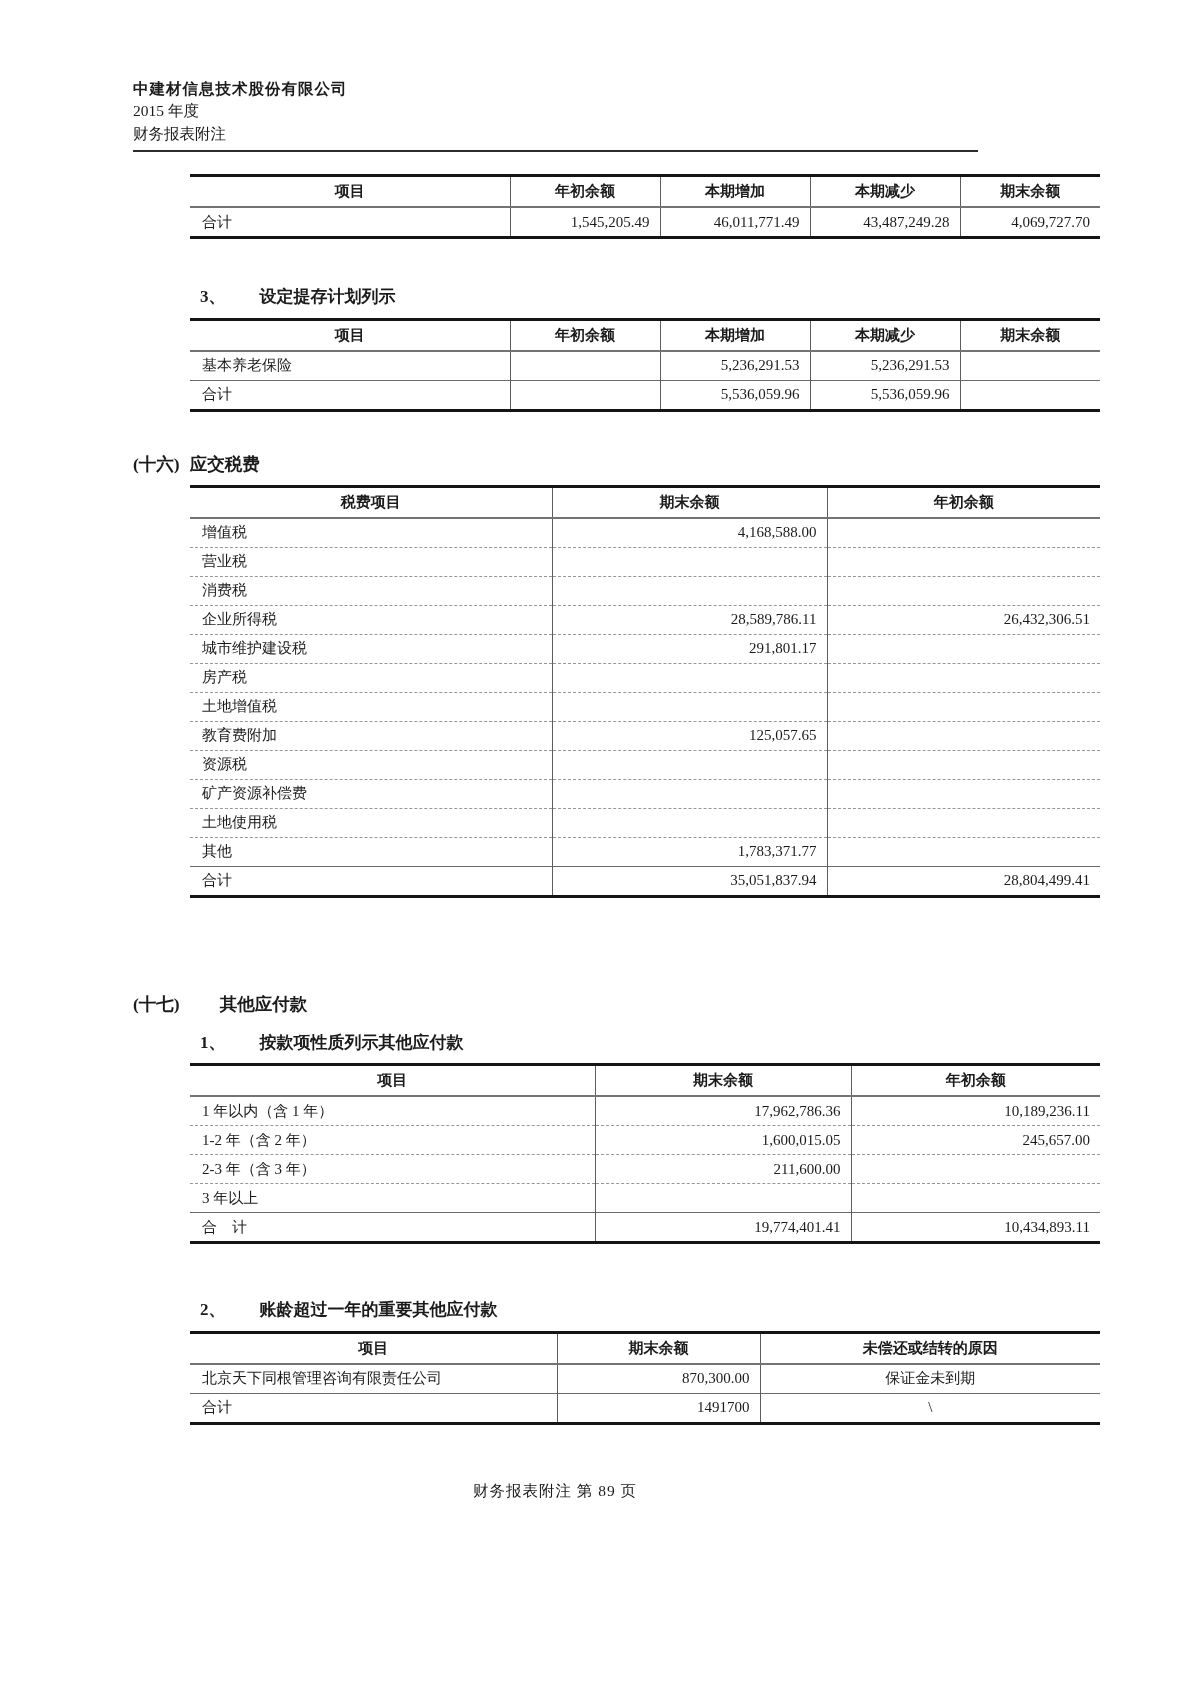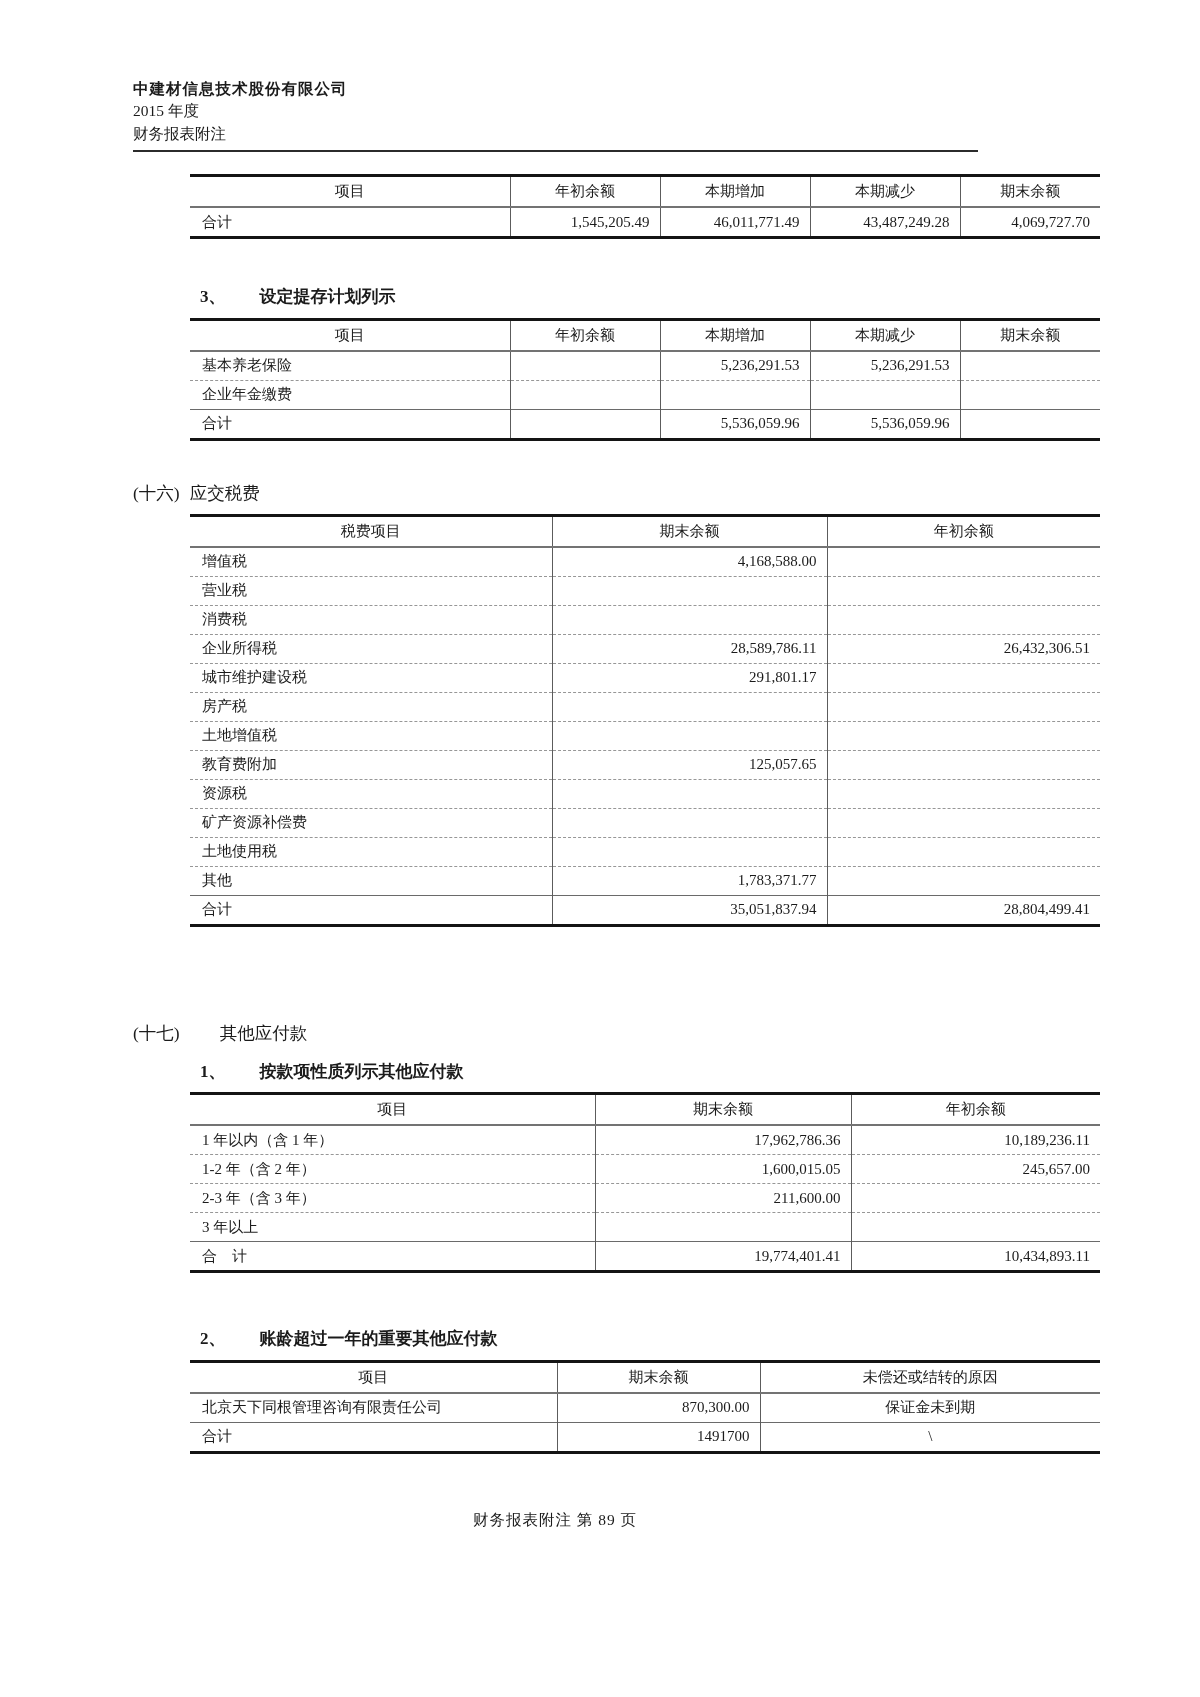--- a/index.html
+++ b/index.html
@@ -9,30 +9,30 @@
     position:relative;overflow:hidden;
   }
   .page{width:1200px;height:1697px;}
 
   
   .doc-header{margin:78px 0 0 133px;font-size:15.5px;line-height:1.45;}
   .doc-header .company{font-weight:bold;letter-spacing:1px;}
   .header-rule{margin:5px 0 0 133px;width:845px;border-bottom:2px solid #2b2b2b;height:0;}
 
   
-  .h-main{margin:40px 0 0 133px;font-size:17.5px;font-weight:normal;display:flex;gap:10px;line-height:1.2;}
+  .h-main{margin:40px 0 0 133px;font-size:17.5px;font-weight:bold;display:flex;gap:10px;line-height:1.2;}
   .h-sub{margin:48px 0 0 200px;font-size:17px;font-weight:bold;display:flex;gap:34px;line-height:1.2;}
 
   
   table{
     border-collapse:collapse;table-layout:fixed;margin-left:190px;
     border-top:3px solid #141414;border-bottom:3px solid #141414;
     font-size:15px;color:#1b1b1b;
   }
-  th{font-weight:normal;text-align:center;padding:5px 4px;}
+  th{font-weight:bold;text-align:center;padding:5px 4px;}
   td{padding:4px 8px;height:20px;}
   thead tr{border-bottom:2px solid #737373;}
   tbody td{border-top:1px dashed #979797;}
   th + th, td + td{border-left:1px solid #5c5c5c;}
   td.c-label{text-align:left;padding-left:12px;}
   td.c-num{text-align:right;padding-right:10px;}
   .c-center{text-align:center;}
   tr.total td{border-top:1px solid #6a6a6a;}
 
   .mt-sm{margin-top:10px;}
@@ -108,27 +108,20 @@
         </tr>
       </thead>
       <tbody>
         <tr>
           <td class="c-label">基本养老保险</td>
           <td class="c-num"></td>
           <td class="c-num">5,236,291.53</td>
           <td class="c-num">5,236,291.53</td>
           <td class="c-num"></td>
         </tr>
-        <tr>
-          <td class="c-label">企业年金缴费</td>
-          <td class="c-num"></td>
-          <td class="c-num"></td>
-          <td class="c-num"></td>
-          <td class="c-num"></td>
-        </tr>
         <tr class="total">
           <td class="c-label c-center">合计</td>
           <td class="c-num"></td>
           <td class="c-num">5,536,059.96</td>
           <td class="c-num">5,536,059.96</td>
           <td class="c-num"></td>
         </tr>
       </tbody>
     </table>
 

